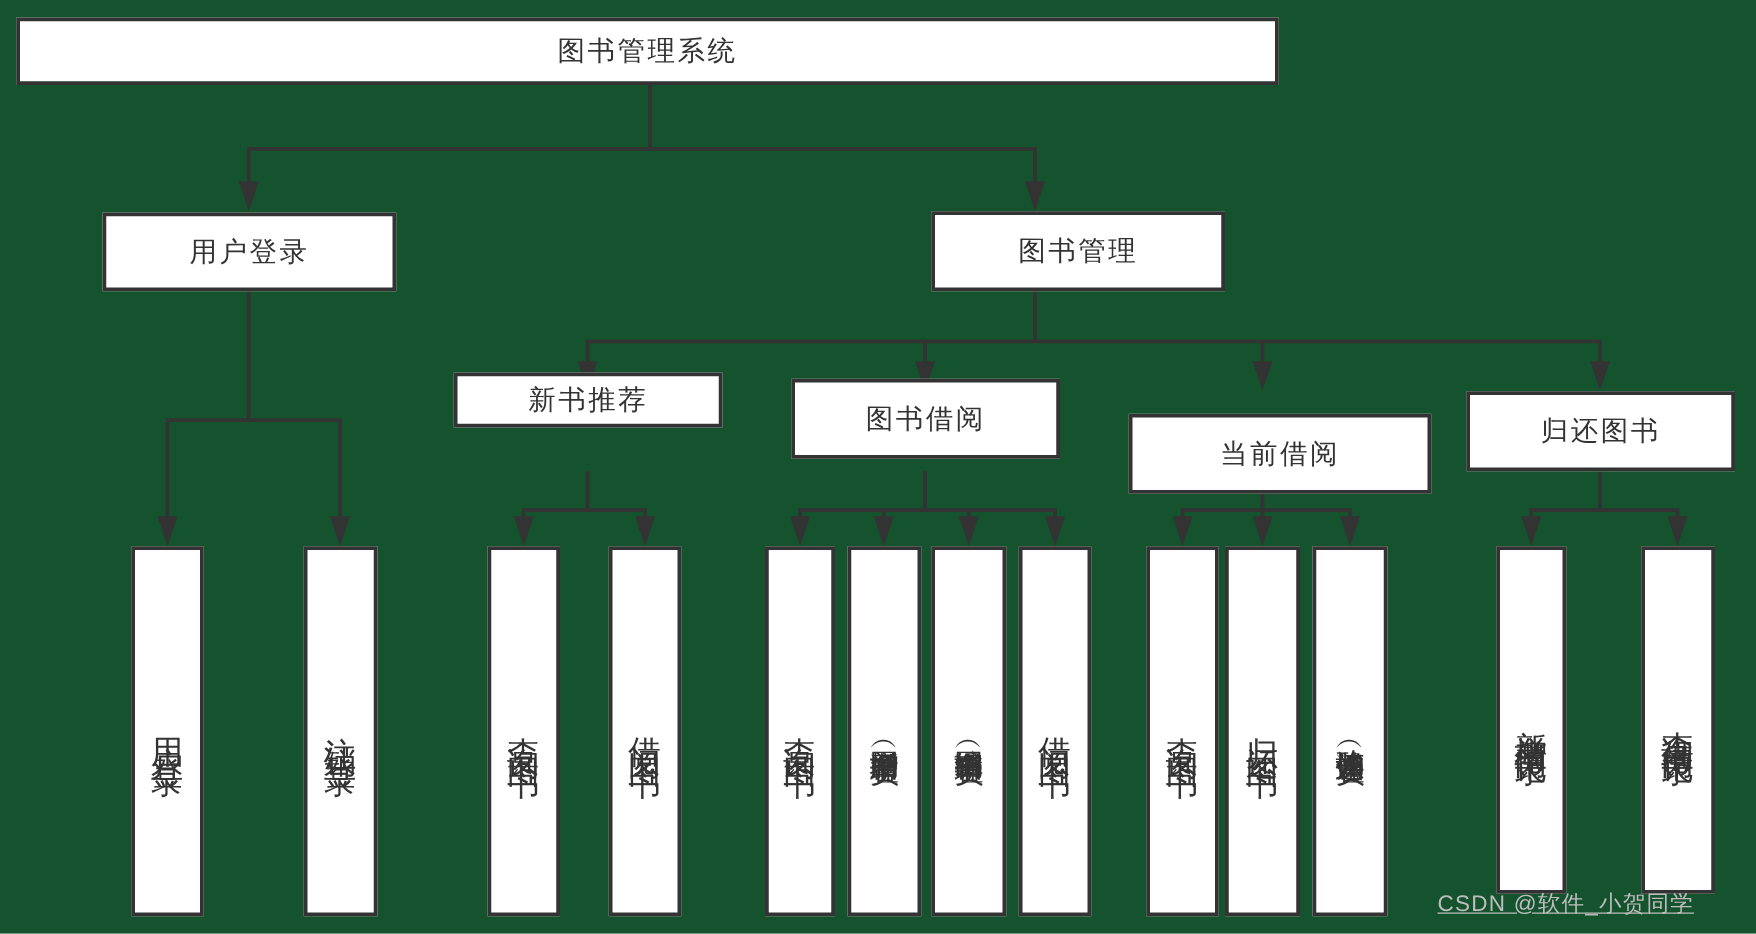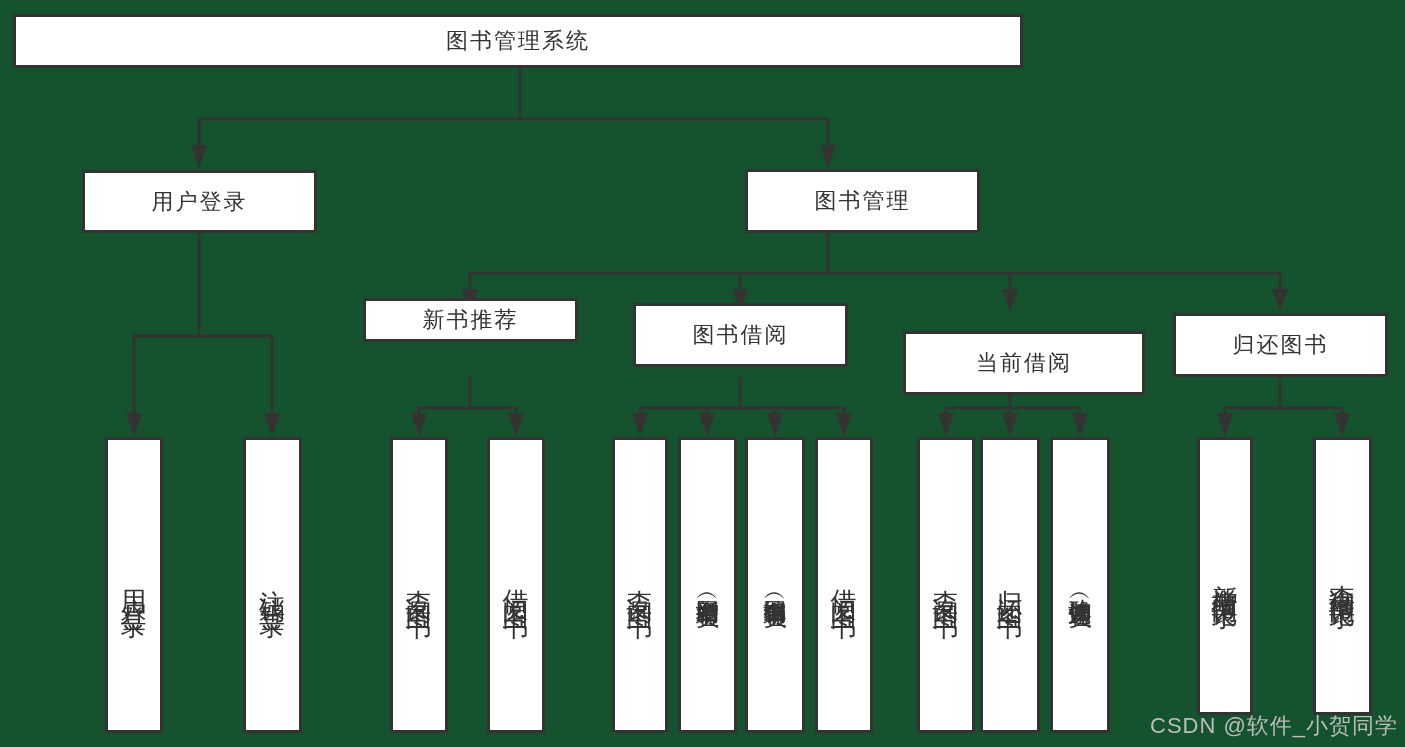--- a/index.html
+++ b/index.html
@@ -43,24 +43,25 @@
     letter-spacing: 8px;
     line-height: 1;
     color: #333333;
   }
   .vbox.medium { letter-spacing: 4px; }
   .vbox.tight  { font-size: 23px; letter-spacing: 1px; }
   #watermark {
     position: absolute;
     left: 1150px;
     top: 711px;
-    font-size: 22px;
+    font-size: 18px;
     color: #bdbdbd;
     letter-spacing: 1px;
     white-space: nowrap;
+    text-decoration: underline;
   }
 </style>
 </head>
 <body>
 
 <div id="stage">
 
   <svg id="connectors" viewBox="0 0 1405 747" xmlns="http://www.w3.org/2000/svg">
     <g stroke="#333333" stroke-width="3" fill="none">
 

